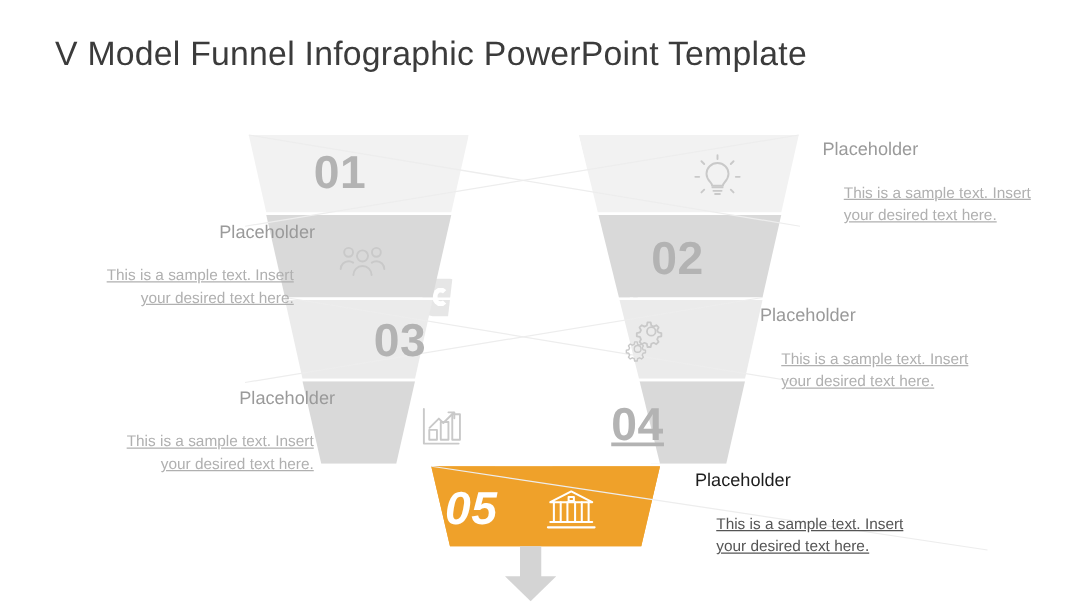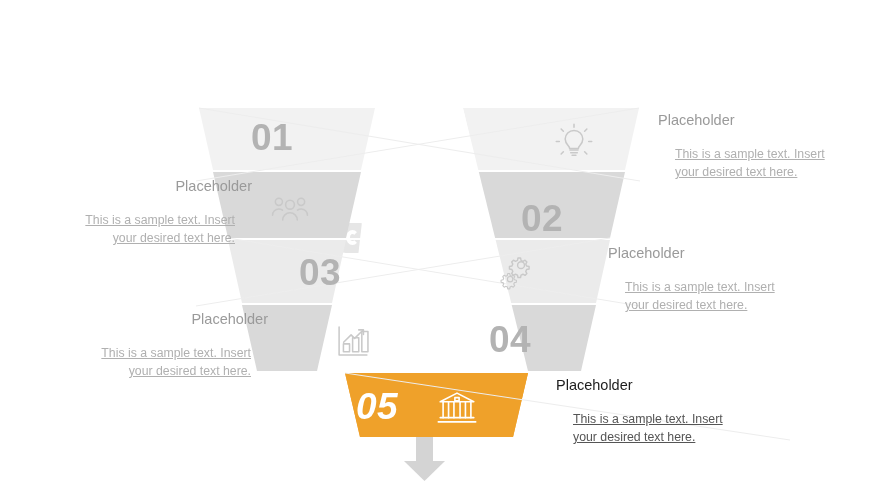--- a/index.html
+++ b/index.html
@@ -133,20 +133,21 @@
     align-self: flex-end;
     margin-left: -4px;
     margin-bottom: 4px;
   }
 </style>
 </head>
 <body>
 
 <div class="slide">
 
+  <div class="slide-title">V Model Funnel Infographic PowerPoint Template</div>
 
   <div class="watermark">
     <div class="wm-logo"></div>
     <div class="wm-text">SlideModel</div>
     <div class="wm-tld">.com</div>
   </div>
 
   <svg class="funnel-layer" viewBox="0 0 870 489">
 
     <polygon fill="#f2f2f2" points="199,108 375,108 361,170 213,170"></polygon>
@@ -179,23 +180,23 @@
     <line x1="610" y1="238" x2="196" y2="306" stroke="#ededed" stroke-width="1"></line>
     <line x1="345" y1="373" x2="790" y2="440" stroke="#ededed" stroke-width="1"></line>
 
     <g>
       <rect x="416" y="437" width="17" height="28" fill="#d4d4d4"></rect>
       <polygon points="404,461 445,461 424.5,481" fill="#d4d4d4"></polygon>
     </g>
   </svg>
 
   <div class="step-number" style="left:238px; top:119px;margin-left:13px;">01</div>
-  <div class="step-number" style="left:521px; top:200px;text-align:right;">02</div>
+  <div class="step-number" style="left:521px; top:188px;text-align:right;">02</div>
   <div class="step-number" style="left:299px; top:254px;">03</div>
-  <div class="step-number" style="left:489px; top:321px;">04</div>
+  <div class="step-number" style="left:489px; top:321px;text-decoration:underline;">04</div>
   <div class="step-number active" style="left:356px; top:388px;">05</div>
 
   <div class="step-icon" style="left:551px; top:118px;">
     <svg viewBox="0 0 48 48" fill="none" stroke="currentColor" stroke-width="1.6" stroke-linecap="round" stroke-linejoin="round">
       <path d="M24 13c-5.2 0-9.2 4-9.2 8.9 0 3.2 1.7 5.4 3.2 7.1.9 1 1.4 1.9 1.5 2.9h9c.1-1 .6-1.9 1.5-2.9 1.5-1.7 3.2-3.9 3.2-7.1C33.2 17 29.2 13 24 13z"></path>
       <path d="M19.8 33.3h8.4M20.6 36.2h6.8M22 38.8h4"></path>
       <path d="M24 6.5v3.2M10.6 11.5l2.3 2.3M37.4 11.5l-2.3 2.3M5.5 24.5h3.2M39.3 24.5h3.2M10.6 37.5l2.3-2.3M37.4 37.5l-2.3-2.3"></path>
     </svg>
   </div>
 

